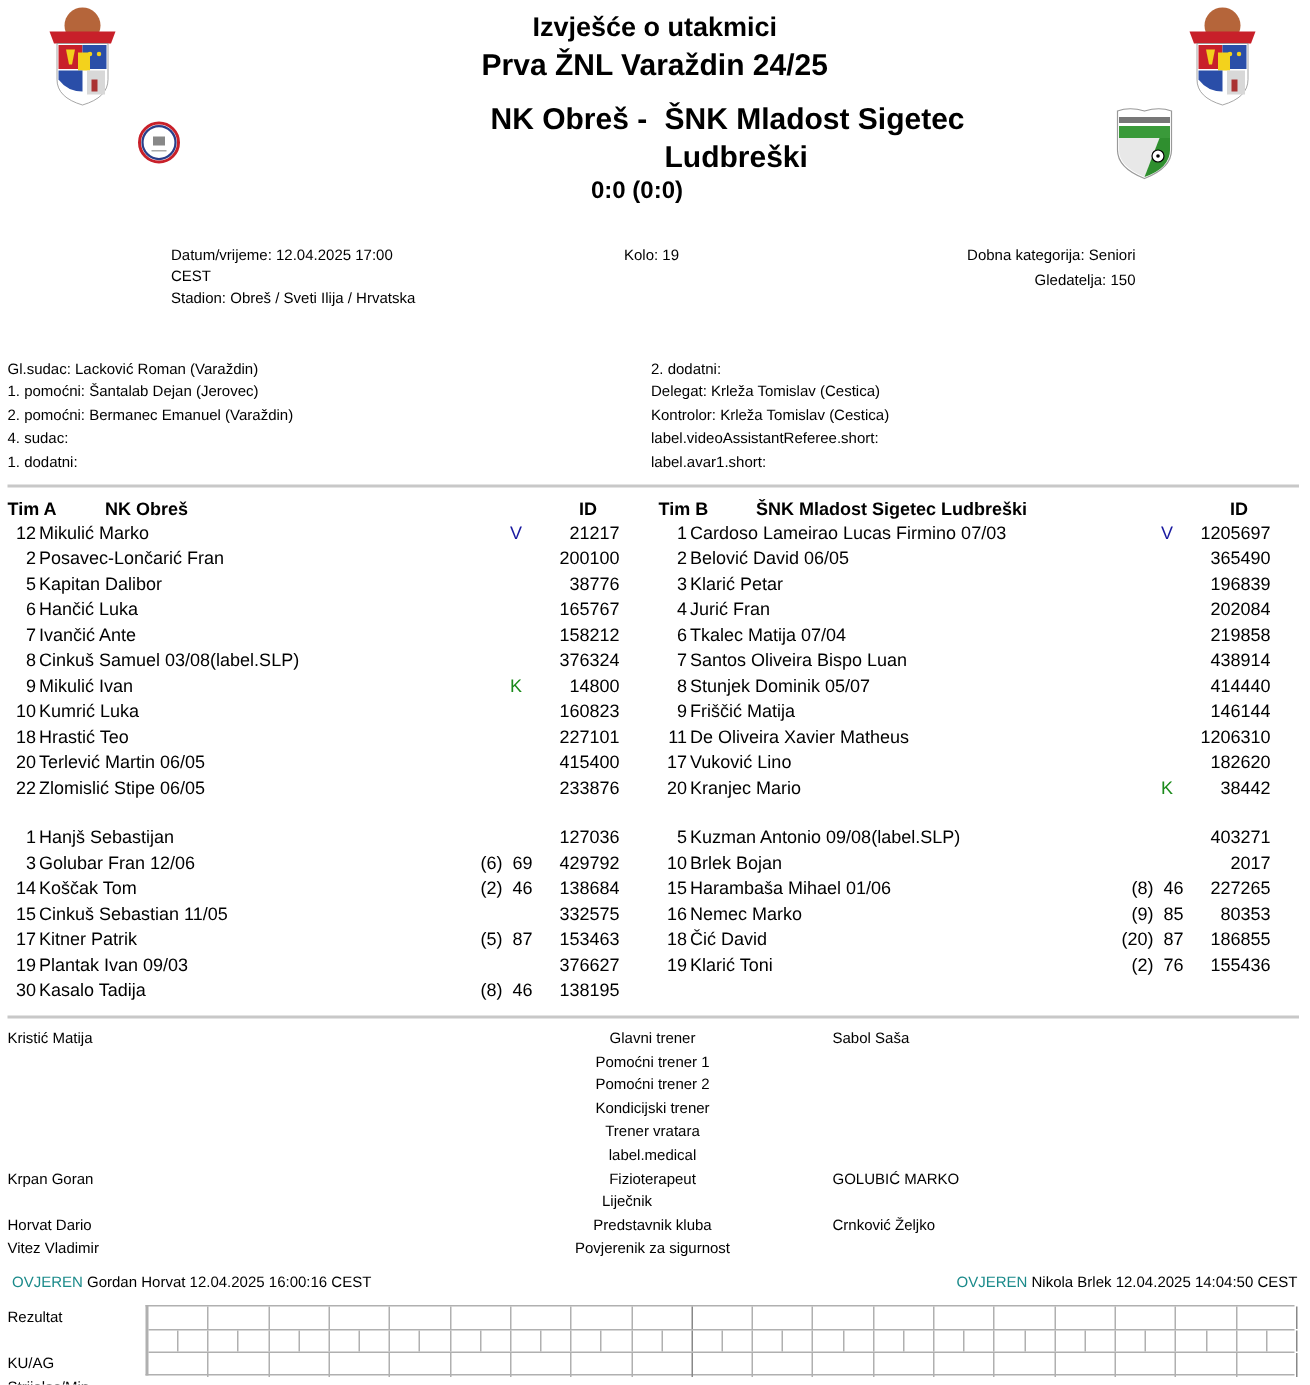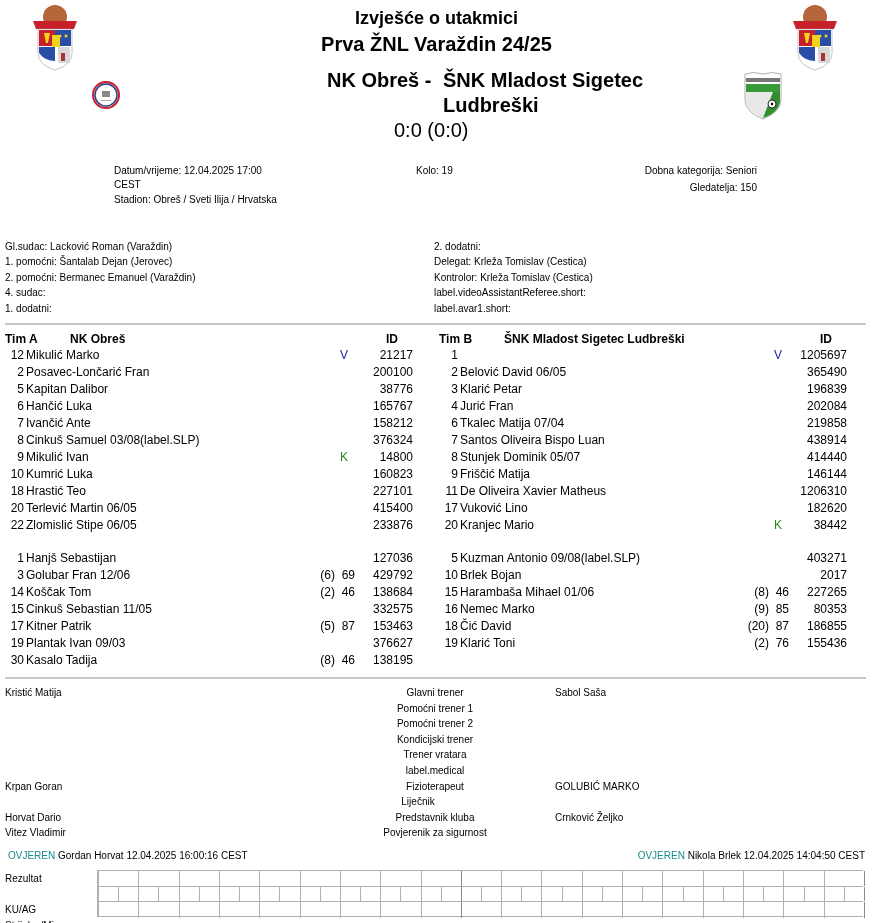--- a/index.html
+++ b/index.html
@@ -2,21 +2,21 @@
 <html><head>
 <meta charset="utf-8">
 <style>
   * { box-sizing: border-box; margin: 0; padding: 0; }
   html, body { width: 873px; height: 923px; background: #fff; overflow: hidden; }
   body { position: relative; font-family: "Liberation Sans", "DejaVu Sans", sans-serif; font-size: 12px; color: #000; }
   .abs { position: absolute; white-space: nowrap; }
   .title1 { font-size: 18px; font-weight: bold; left: 0; width: 873px; text-align: center; top: 8px; }
   .title2 { font-size: 20px; font-weight: bold; left: 0; width: 873px; text-align: center; top: 33px; }
   .match { font-size: 20px; font-weight: bold; top: 69px; }
-  .score { font-size: 20px; font-weight: normal; top: 119px; left: 394px; }
+  .score { font-size: 16px; font-weight: bold; top: 119px; left: 394px; }
   .logo { position: absolute; }
   .small { font-size: 10px; line-height: 15px; }
   .hr { position: absolute; left: 5px; width: 861px; height: 2px; background: #c8c8c8; }
   .hdr { font-weight: bold; }
   .row { position: absolute; height: 17px; line-height: 17px; }
   .num { position: absolute; text-align: right; width: 24px; }
   .nm { position: absolute; }
   .flag { position: absolute; }
   .sub { position: absolute; text-align: right; }
   .pid { position: absolute; text-align: right; }
@@ -229,20 +229,21 @@
     <div class="row" style="left:0px; top:652px; width:430px;">
       <span class="num" style="left:0px;">30</span>
       <span class="nm" style="left:26px;">Kasalo Tadija</span>
       <span class="sub" style="left:280px; width:75px; white-space:pre;">(8)  46</span>
       <span class="pid" style="left:360px; width:53px;">138195</span>
     </div>
   </div>
 <div id="teamB-starters">
     <div class="row" style="left:434px; top:347px; width:430px;">
       <span class="num" style="left:0px;">1</span>
+      <span class="nm" style="left:26px;">Cardoso Lameirao Lucas Firmino 07/03</span>
       <span class="flag blue" style="left:340px;">V</span>
       <span class="pid" style="left:360px; width:53px;">1205697</span>
     </div>
     <div class="row" style="left:434px; top:364px; width:430px;">
       <span class="num" style="left:0px;">2</span>
       <span class="nm" style="left:26px;">Belović David 06/05</span>
       <span class="flag " style="left:340px;"></span>
       <span class="pid" style="left:360px; width:53px;">365490</span>
     </div>
     <div class="row" style="left:434px; top:381px; width:430px;">

